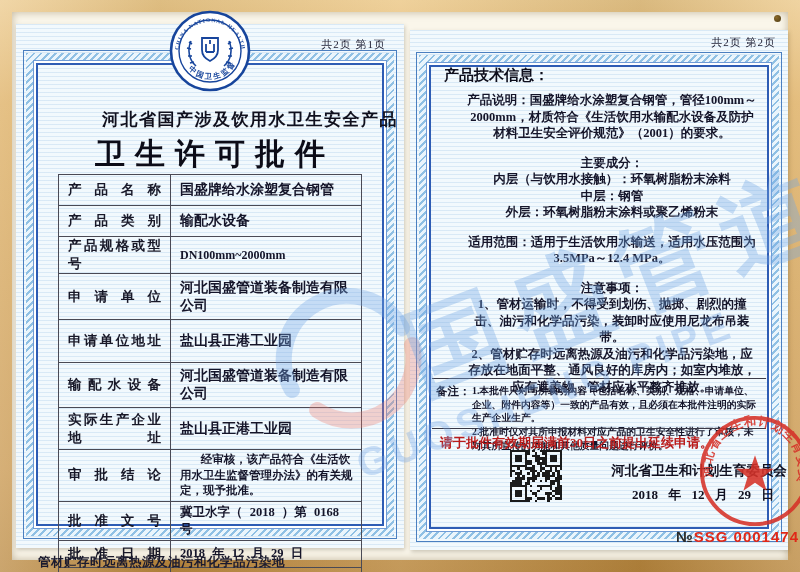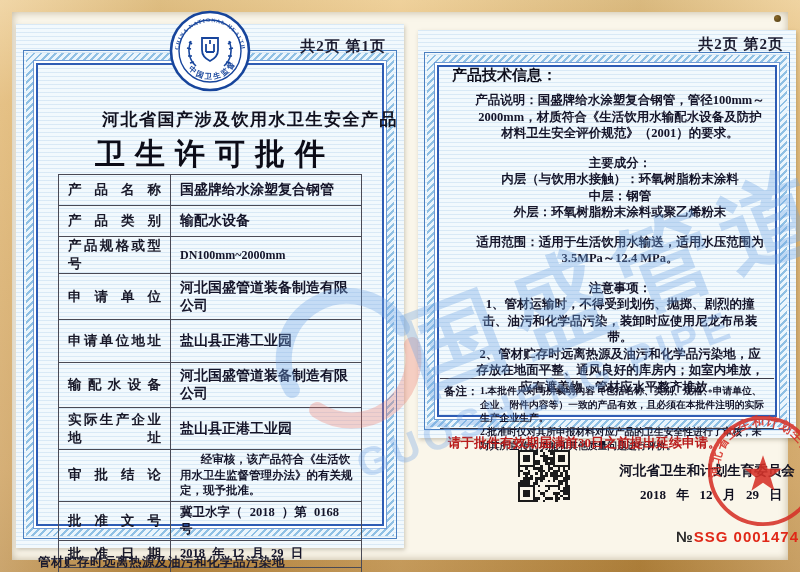--- a/index.html
+++ b/index.html
@@ -15,23 +15,23 @@
     box-shadow:inset 0 0 8px rgba(90,60,10,.35); }
   .knot { position:absolute; width:7px; height:7px; border-radius:50%;
     background:radial-gradient(circle at 35% 35%,#8a6a2c,#4d3a12); top:15px; right:19px; }
 
   
   .sheet { position:absolute; box-shadow:1px 2px 4px rgba(70,60,30,.25);
     background:#f2f9fd; }
   .sheet .ruling { position:absolute; inset:0;
     background:repeating-linear-gradient(180deg, rgba(140,185,225,.25) 0 1px, rgba(255,255,255,0) 1px 4px); }
   #sheet1 { left:16px; top:24px; width:388px; height:524px; }
-  #sheet2 { left:410px; top:30px; width:378px; height:408px;margin-left:8px; }
-
-  .pageno { position:absolute; font-size:15px; font-weight:bold; color:#1c1c30;
+  #sheet2 { left:410px; top:30px; width:378px; height:520px; }
+
+  .pageno { position:absolute; font-size:11px; font-weight:normal; color:#1c1c30;
     letter-spacing:1px; z-index:5; }
   #sheet1 .pageno { top:13px; right:18px; }
   #sheet2 .pageno { top:5px; right:12px; }
 
   
   .deco { position:absolute; border:1px solid #4a7fc0; }
   .deco::before { content:''; position:absolute; inset:2px;
     border:7px solid #dcebf7;
     border-image:repeating-linear-gradient(135deg,#8fc0e4 0 2px,#eaf5fc 2px 5px) 7; }
   .deco::after { content:''; position:absolute; inset:12px;

